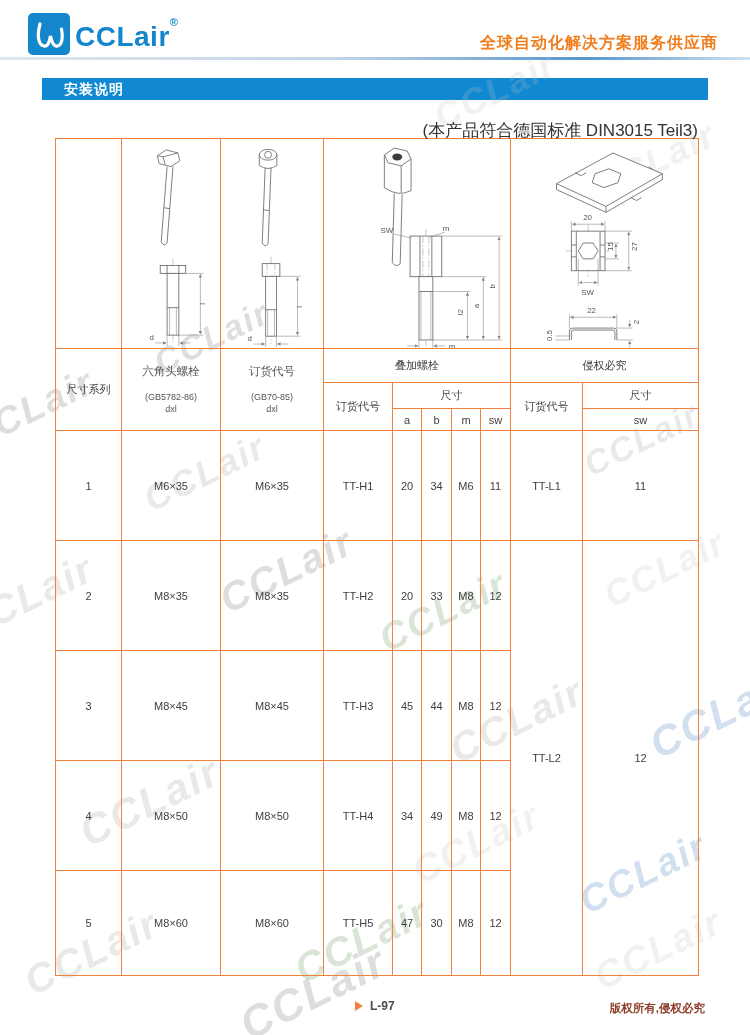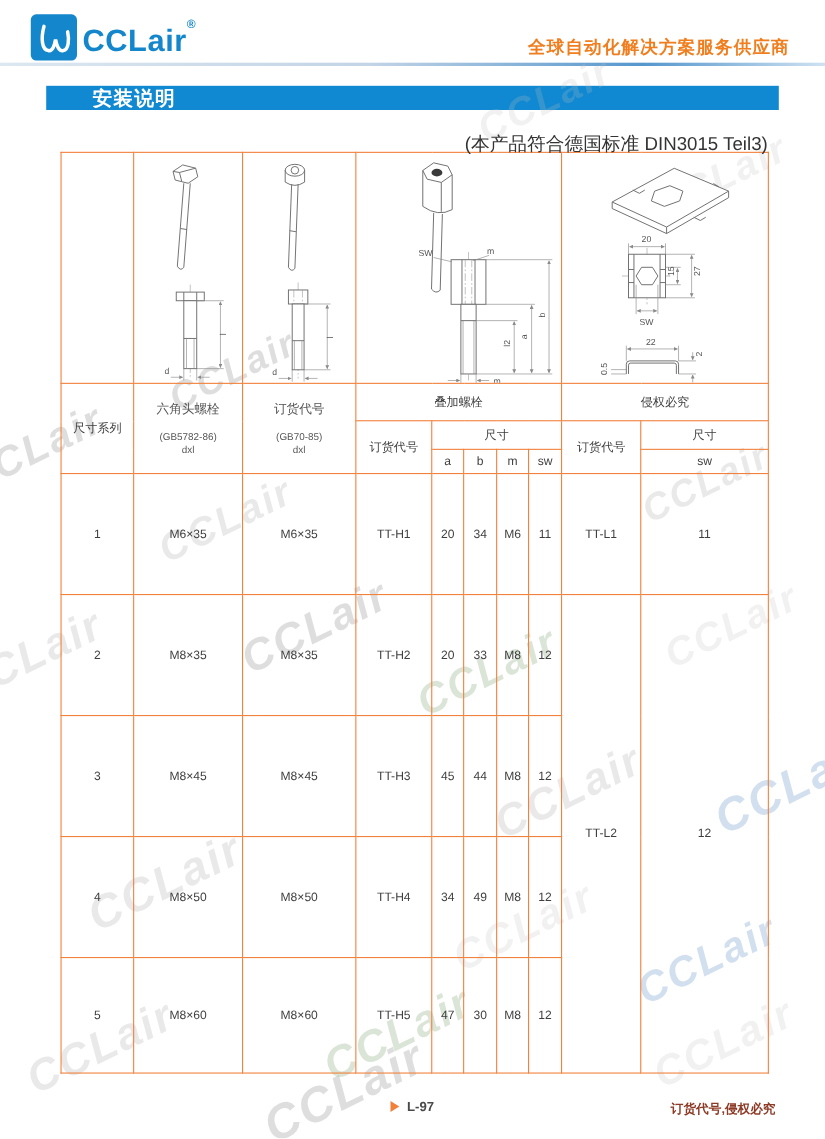--- a/index.html
+++ b/index.html
@@ -10,21 +10,21 @@
   }
   
   .logo { position:absolute; left:28px; top:13px; display:flex; align-items:flex-start; }
   .logo-mark { width:42px; height:42px; background:#1486cb; border-radius:5px; display:flex; align-items:center; justify-content:center; }
   .logo-text { color:#1486cb; font-size:28px; font-weight:bold; letter-spacing:0.5px; margin-left:5px; margin-top:8px; }
   .logo-reg { color:#1486cb; font-size:11px; font-weight:bold; margin-top:3px; }
   .slogan { position:absolute; right:32px; top:33px; color:#f07e1e; font-size:16px; font-weight:bold; letter-spacing:1px;margin-left:12px; }
   .header-rule { position:absolute; left:0; top:57px; width:750px; height:3px;
     background:linear-gradient(to right,#dde7f0 0%,#c2d4e6 45%,#5596cd 78%,#cfe2f1 100%); }
   .title-bar { position:absolute; left:42px; top:78px; width:666px; height:22px; background:#1189d2; }
-  .title-bar span { color:#fff; font-size:18px; font-weight:bold; line-height:22px; padding-left:42px; letter-spacing:1px; display:block; }
+  .title-bar span { color:#fff; font-size:14px; font-weight:bold; line-height:22px; padding-left:22px; letter-spacing:1px; display:block; }
   .note { position:absolute; right:52px; top:119px; font-size:17px; color:#333; z-index:2; }
   
   .wm { position:absolute; font-weight:bold; font-style:italic; letter-spacing:2px;
         transform:rotate(-26deg); pointer-events:none; white-space:nowrap; z-index:0; }
   .wm-g1 { color:rgba(160,160,160,0.35); }
   .wm-g2 { color:rgba(175,175,175,0.28); }
   .wm-g3 { color:rgba(190,190,190,0.22); }
   .wm-gr { color:rgba(150,180,140,0.35); }
   .wm-bl { color:rgba(140,175,215,0.40); }
   
@@ -335,15 +335,15 @@
       <td>M8</td>
       <td>12</td>
     </tr>
   </tbody>
     </table>
 
   <div class="footer-page">
     <span class="tri"></span>
     <span class="pageno">L-97</span>
   </div>
-  <div class="copyright">订货代号,侵权必究</div>
+  <div class="copyright">版权所有,侵权必究</div>
 
 </div>
 
 </body></html>

